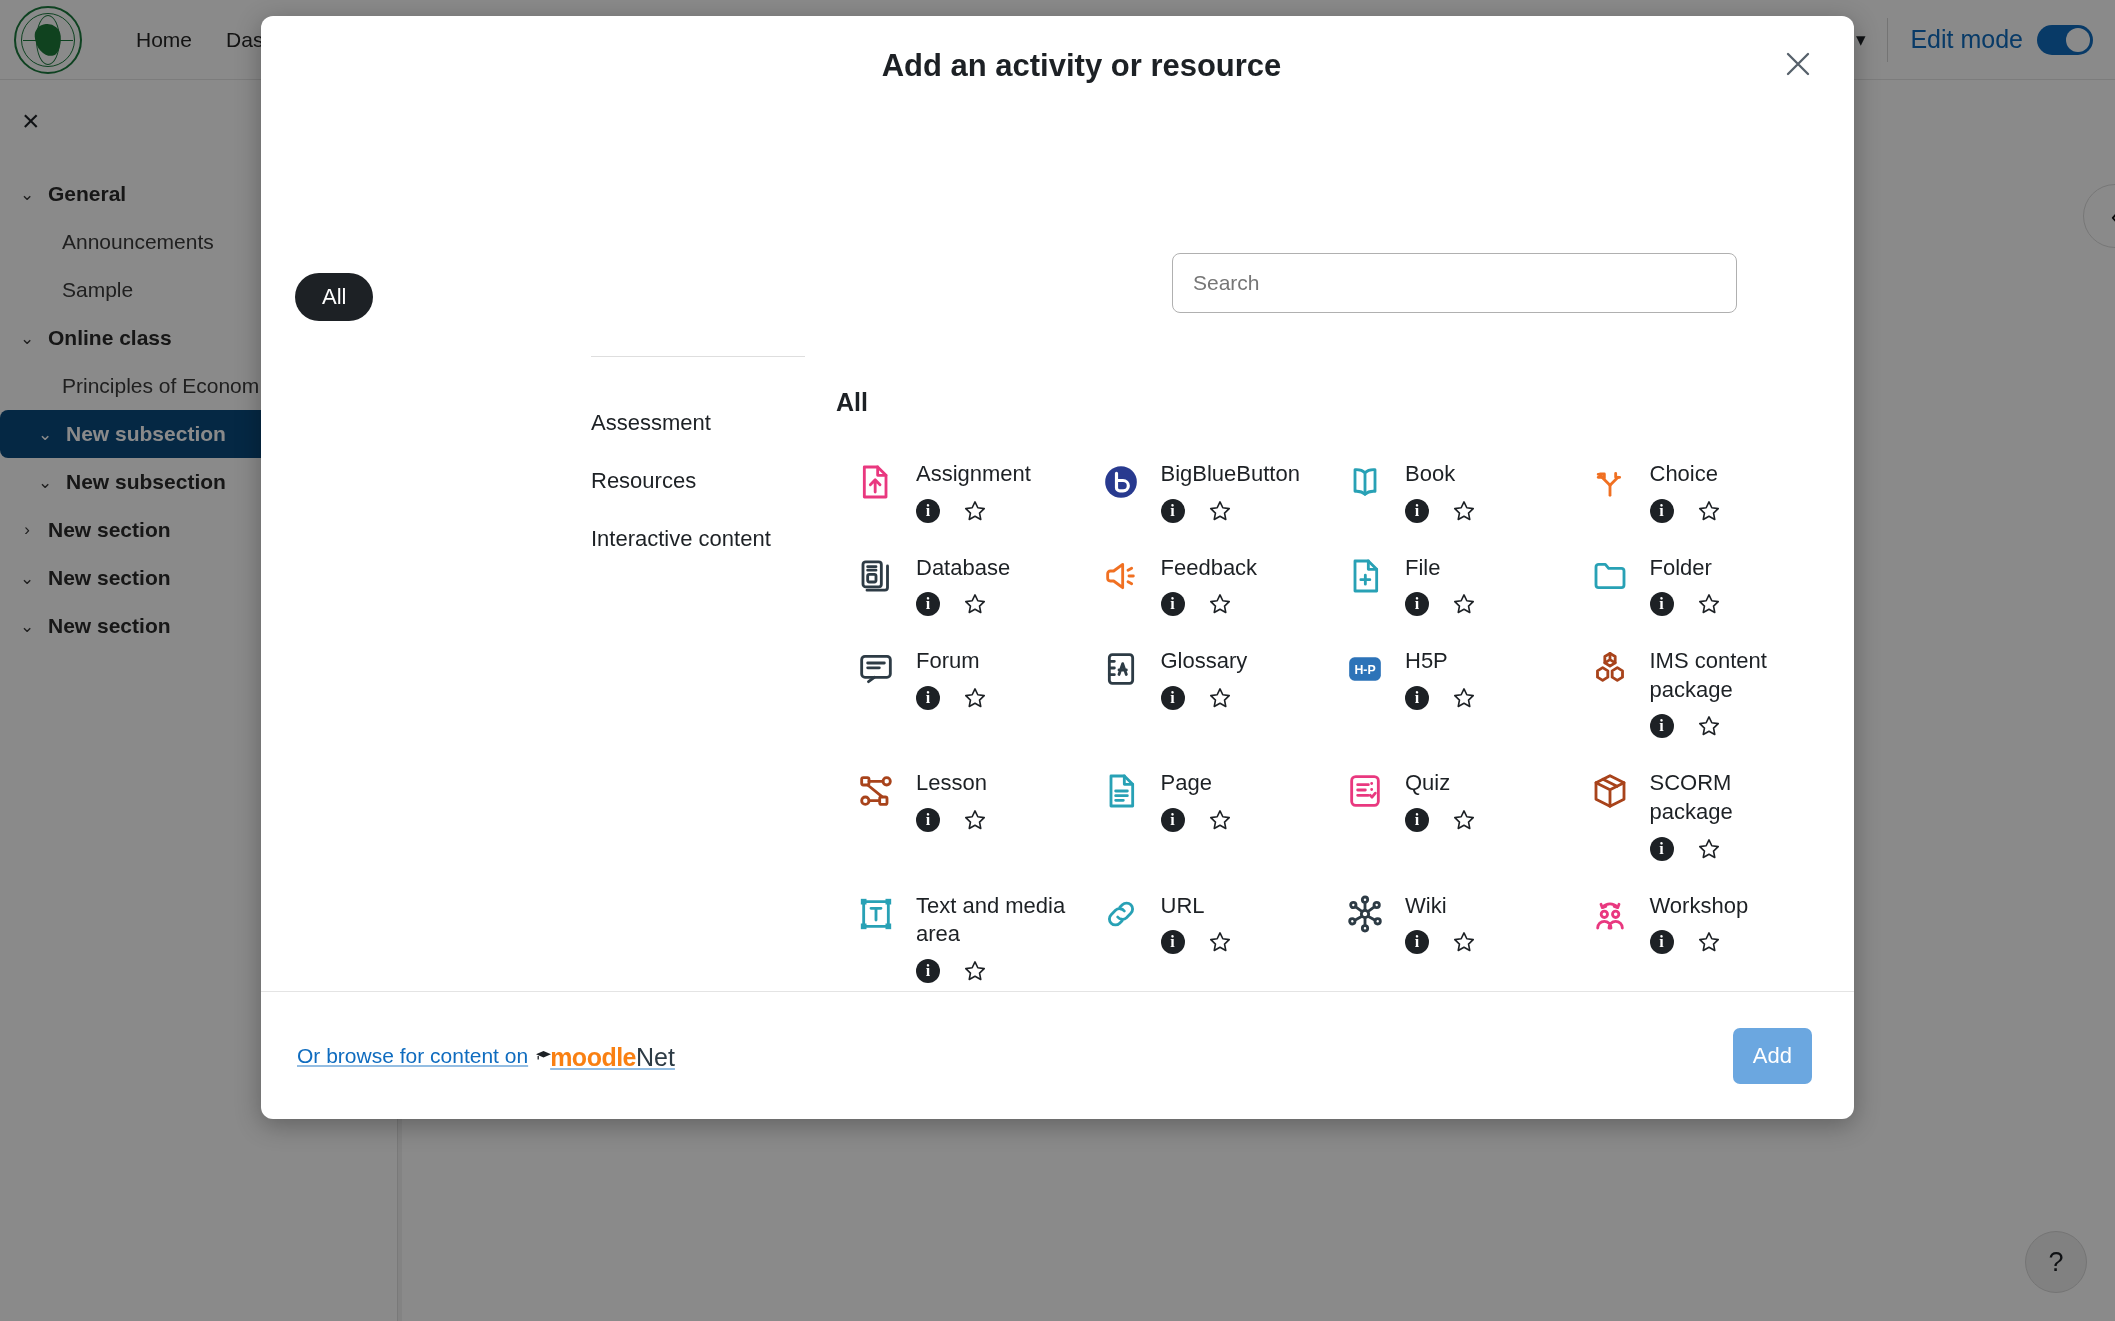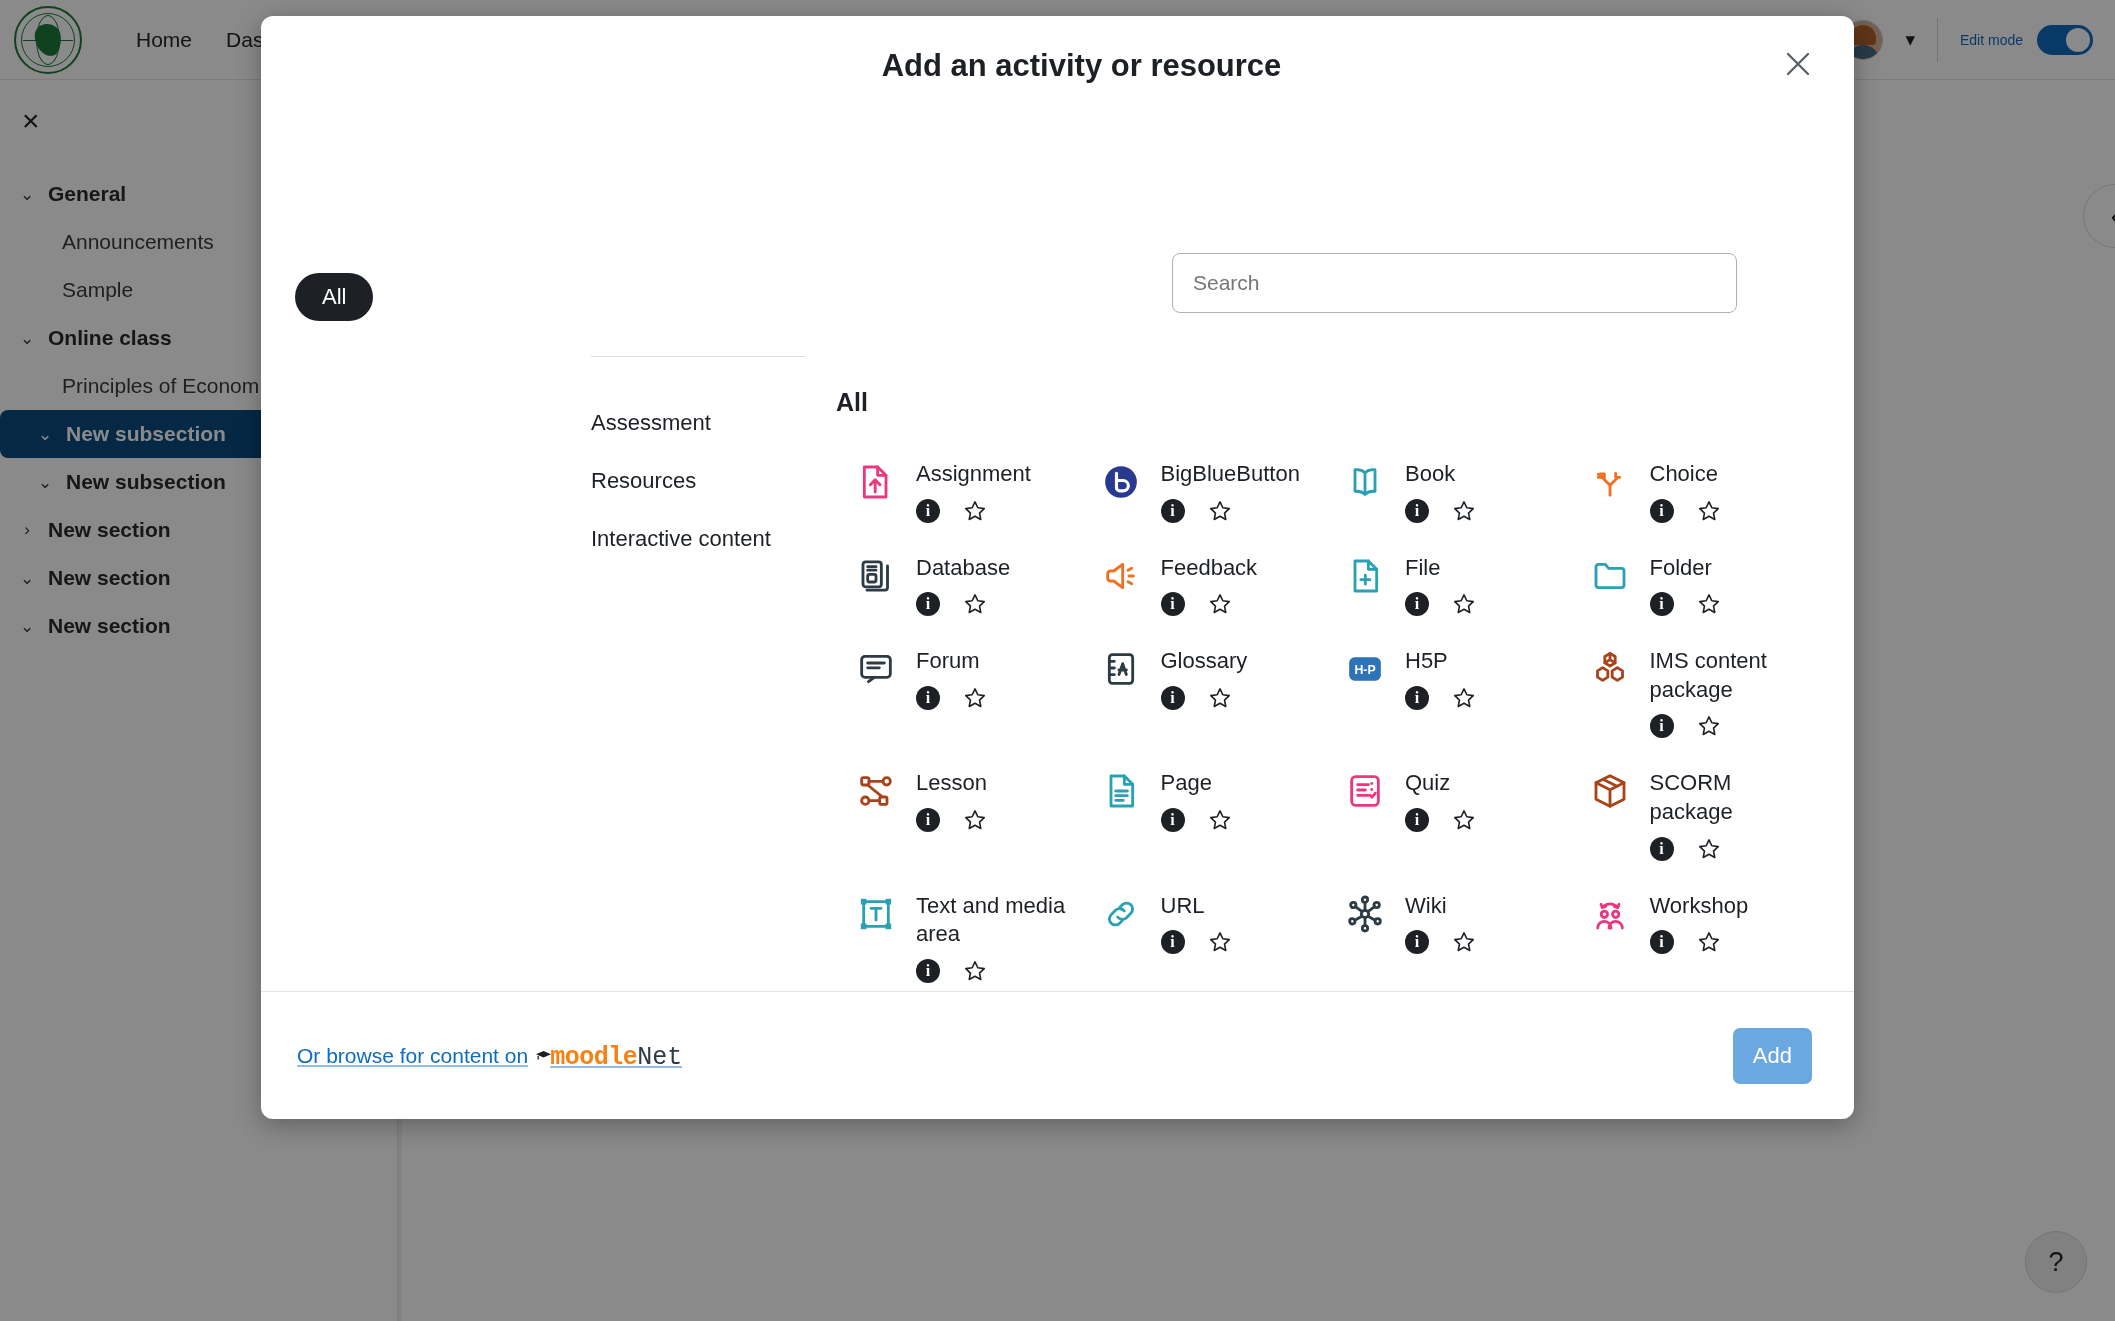--- a/index.html
+++ b/index.html
@@ -63,21 +63,21 @@
   .avatar::before {
     content: ""; position: absolute; left: 50%; top: 4px; width: 26px; height: 20px;
     transform: translateX(-50%); background: #b4622a; border-radius: 13px 13px 4px 4px;
   }
   .avatar::after {
     content: ""; position: absolute; left: 50%; bottom: -6px; width: 34px; height: 20px;
     transform: translateX(-50%); background: #4d6b86; border-radius: 17px 17px 0 0;
   }
   .nav-divider { width: 1px; height: 44px; background: #d6d6d6; }
   .editmode-wrap { display: flex; align-items: center; gap: 14px; cursor: pointer; }
-  .editmode-label { font-size: 14px; color: #0f6cbf; }
+  .editmode-label { font-size: 25px; color: #0f6cbf; }
   .toggle {
     width: 56px; height: 30px; border-radius: 15px; background: #0f6cbf;
     position: relative;
   }
   .toggle::after {
     content: ""; position: absolute; right: 3px; top: 3px;
     width: 24px; height: 24px; border-radius: 50%; background: #fff;
   }
 
   
@@ -172,21 +172,21 @@
   .modal-footer {
     height: 128px; flex: none; border-top: 1px solid #e4e4e4;
     display: flex; align-items: center; justify-content: space-between;
     padding: 0 42px 0 36px;
   }
   .moodlenet-link {
     display: flex; align-items: baseline; gap: 7px;
     font-size: 21px; color: #0f6cbf; text-decoration: underline;
     text-decoration-color: rgba(15,108,191,.45); cursor: pointer;
   }
-  .mn-logo { display: inline-flex; align-items: center; position: relative; top: 2px; font-family: Liberation Mono, monospace; }
+  .mn-logo { display: inline-flex; align-items: center; position: relative; top: 2px; }
   .mn-moodle { color: #f98012; font-weight: bold; font-size: 25px; letter-spacing: -.5px; }
   .mn-net { color: #2d3b45; font-size: 25px; }
   .add-btn {
     background: #6ba7e0; color: #fff; border: none; border-radius: 7px;
     font-size: 22px; padding: 15px 20px; cursor: pointer;
     font-family: "Liberation Sans", sans-serif;
   }
 
   .search-wrap { position: absolute; left: 606px; top: 135px; }
   .search-input {

